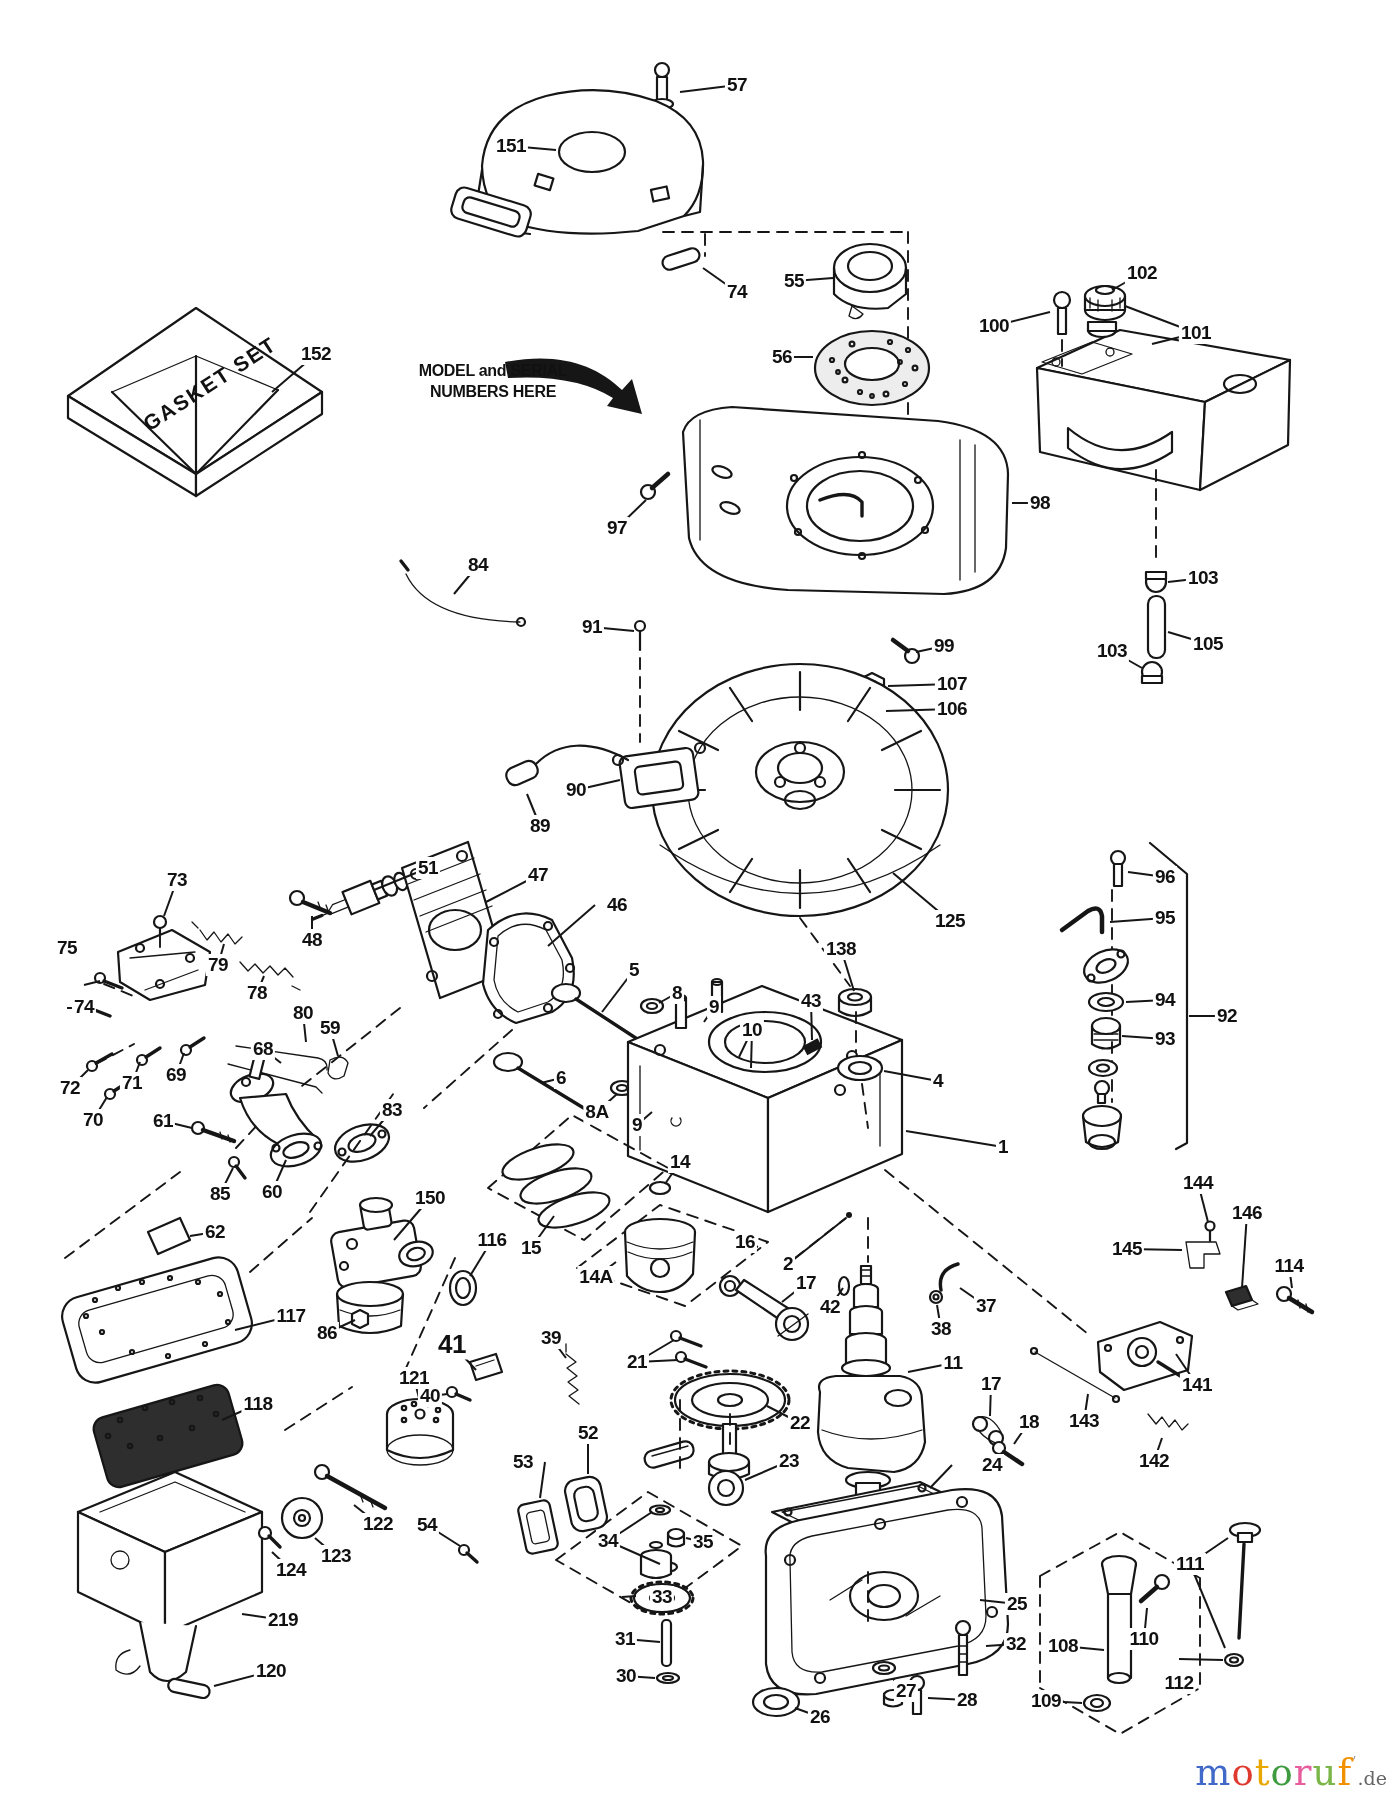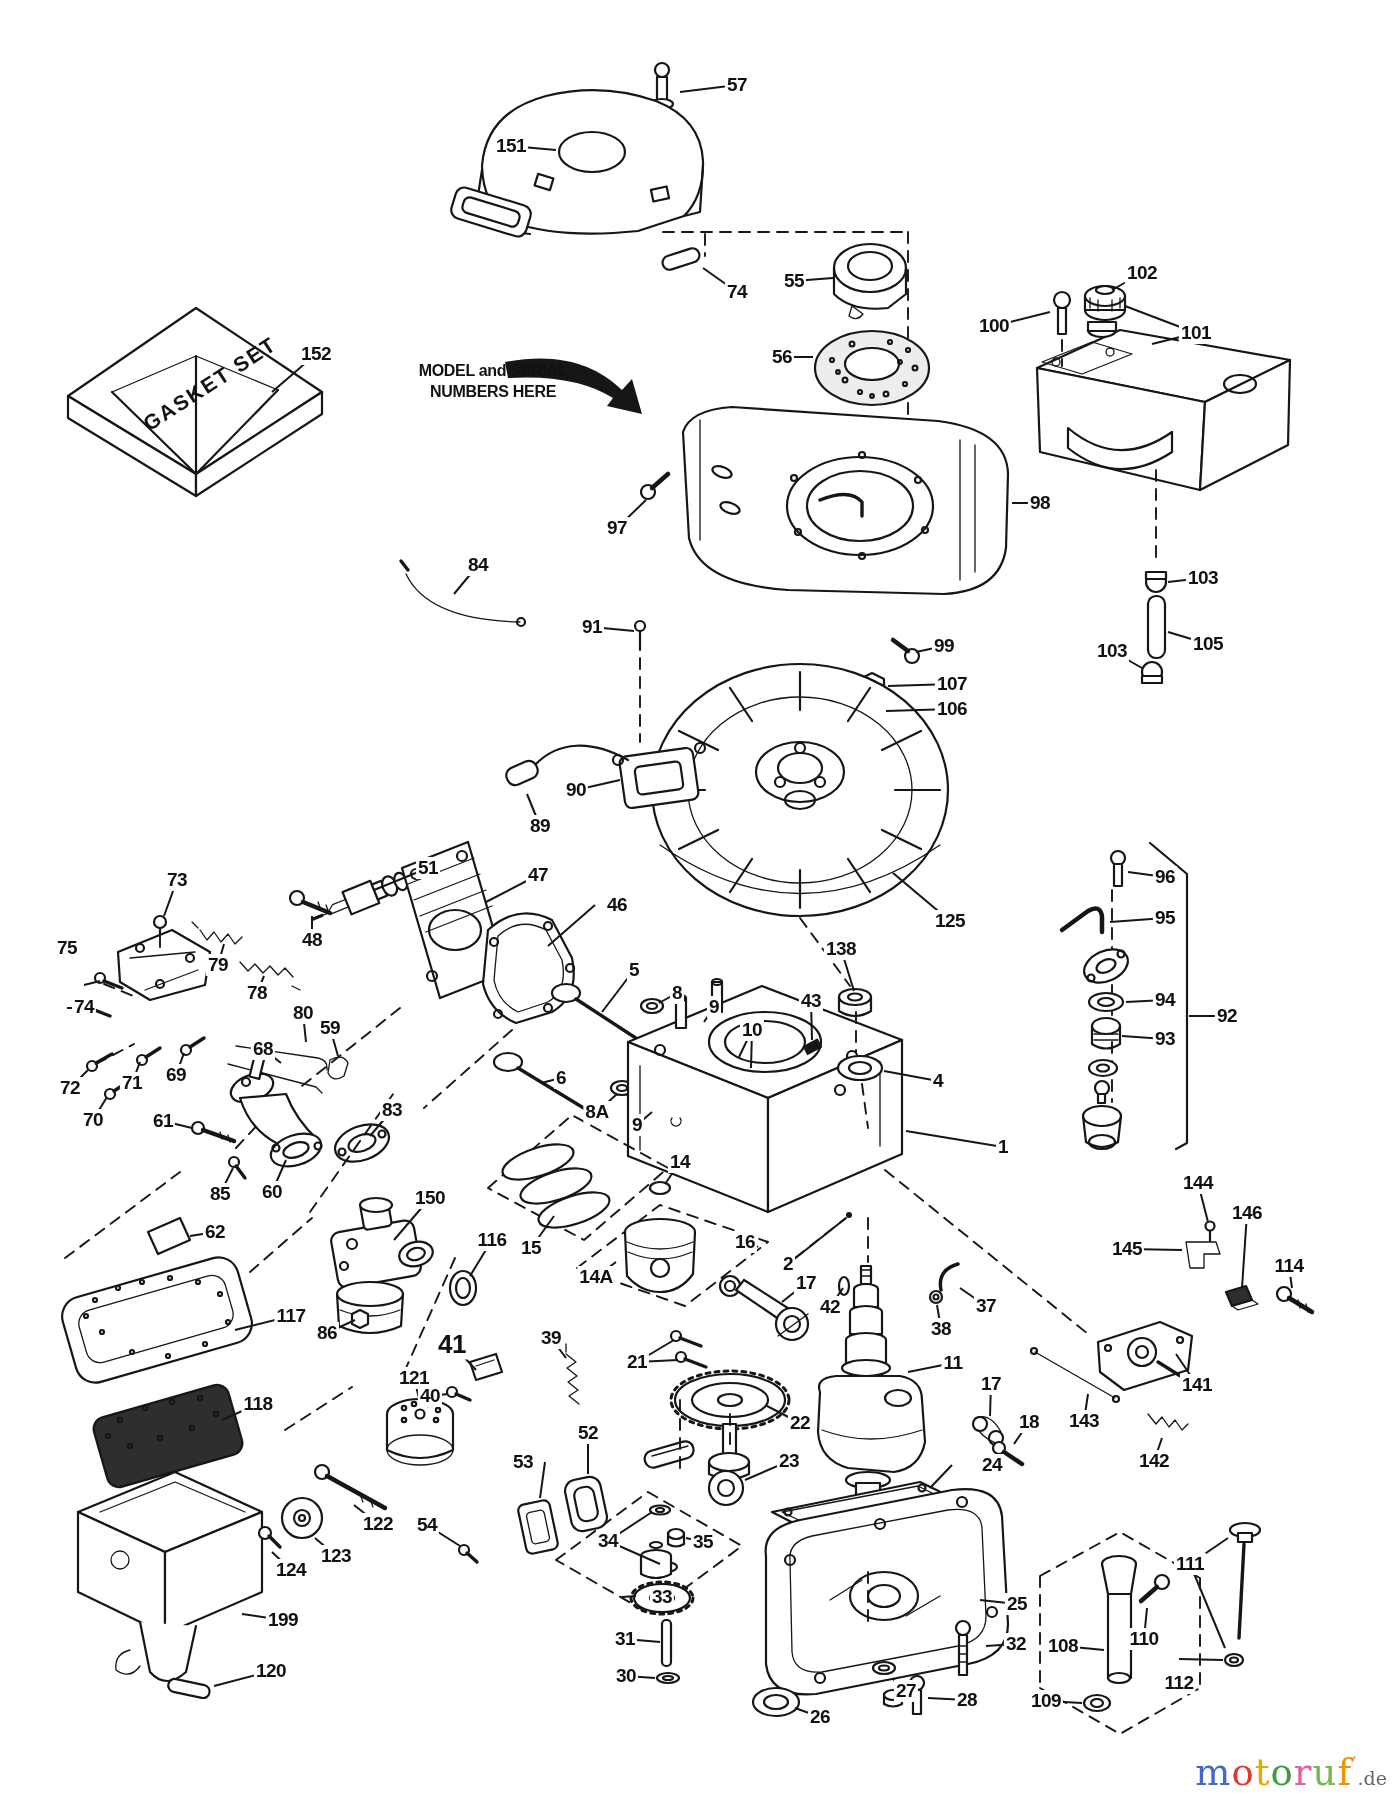--- a/index.html
+++ b/index.html
@@ -875,21 +875,21 @@
       <div class="part-label" style="left: 523px; top: 1462px;">53</div>
       <div class="part-label" style="left: 588px; top: 1433px;">52</div>
       <div class="part-label" style="left: 427px; top: 1525px;">54</div>
       <div class="part-label" style="left: 378px; top: 1524px;">122</div>
       <div class="part-label" style="left: 336px; top: 1556px;">123</div>
       <div class="part-label" style="left: 291px; top: 1570px;">124</div>
       <div class="part-label" style="left: 414px; top: 1378px;">121</div>
       <div class="part-label" style="left: 291px; top: 1316px;">117</div>
       <div class="part-label" style="left: 327px; top: 1333px;">86</div>
       <div class="part-label" style="left: 258px; top: 1404px;">118</div>
-      <div class="part-label" style="left: 283px; top: 1620px;">199</div>
+      <div class="part-label" style="left: 283px; top: 1620px;">219</div>
       <div class="part-label" style="left: 271px; top: 1671px;">120</div>
       <div class="part-label" style="left: 430px; top: 1198px;">150</div>
       <div class="part-label" style="left: 492px; top: 1240px;">116</div>
       <div class="part-label" style="left: 622px; top: 1597px; margin-left: 40px;">33</div>
       <div class="part-label" style="left: 608px; top: 1541px;">34</div>
       <div class="part-label" style="left: 703px; top: 1542px;">35</div>
       <div class="part-label" style="left: 625px; top: 1639px;">31</div>
       <div class="part-label" style="left: 626px; top: 1676px;">30</div>
       <div class="part-label" style="left: 952px; top: 1465px; margin-left: 40px;">24</div>
       <div class="part-label" style="left: 1017px; top: 1604px;">25</div>

